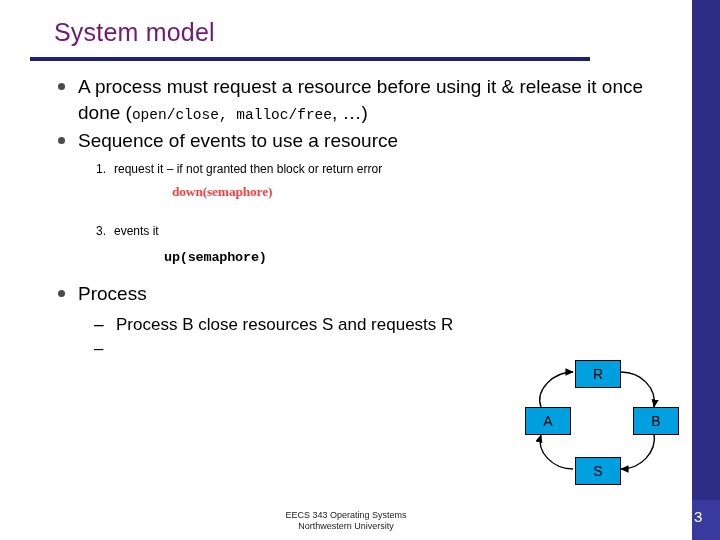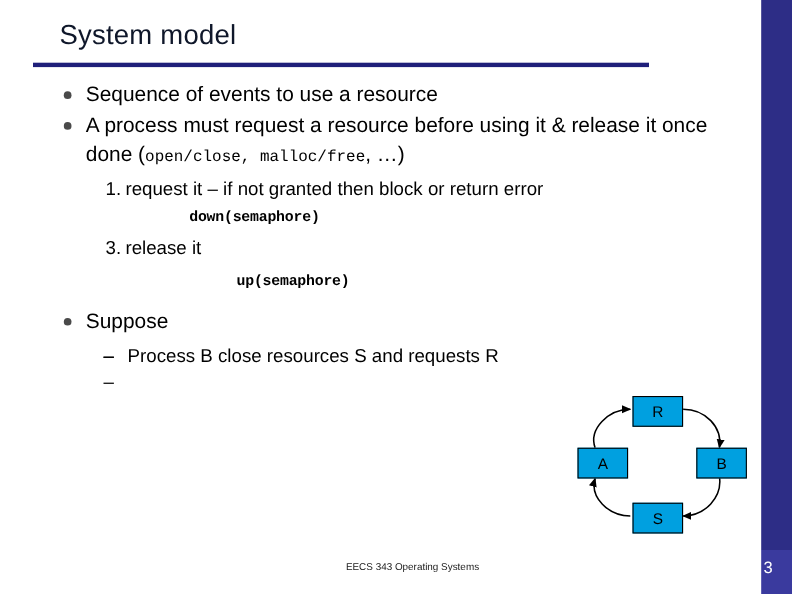--- a/index.html
+++ b/index.html
@@ -36,21 +36,21 @@
     width: 28px;
     height: 40px;
     background: #3a3a9e;
   }
   
   .title {
     position: absolute;
     left: 54px;
     top: 18px;
     font-size: 25px;
-    color: #0f172a;
+    color: #701a75;
     font-weight: normal;
     letter-spacing: 0.2px;
   }
   .title-rule {
     position: absolute;
     left: 30px;
     top: 57px;
     width: 560px;
     height: 4px;
     background: #1f1f7a;
@@ -81,44 +81,44 @@
   }
   .mono {
     font-family: "Liberation Mono", "DejaVu Sans Mono", monospace;
     font-size: 14.5px;
   }
   .numlist {
     margin: 6px 0 0 0;
     padding-left: 42px;
   }
   .numitem {
-    font-size: 17px;
+    font-size: 12px;
     color: #000000;
     line-height: 1.35;
     margin-bottom: 1px;
     position: relative;
   }
   .numitem .num {
     display: inline-block;
     min-width: 18px;
   }
   .code-line {
-    font-family: Liberation Mono, monospace;
+    font-family: Liberation Serif, serif;
     font-size: 13.5px;
-    color: #000000;
+    color: #ef4444;
     font-weight: bold;
-    margin: 7px 0 9px 76px;
+    margin: 7px 0 23px 76px;
     letter-spacing: -0.2px;
   }
   .code-line2 {
     font-family: "Liberation Mono", "DejaVu Sans Mono", monospace;
     font-size: 13.5px;
     color: #000000;
     font-weight: bold;
-    margin: 11px 0 8px 119px;
+    margin: 11px 0 8px 68px;
     letter-spacing: -0.2px;
   }
   .dashlist {
     margin: 6px 0 0 0;
     padding-left: 40px;
   }
   .dashitem {
     font-size: 17px;
     color: #000000;
     line-height: 1.42;
@@ -166,21 +166,20 @@
   
   .footer {
     position: absolute;
     left: 0;
     top: 510px;
     width: 692px;
     text-align: center;
     font-size: 9px;
     color: #222222;
     line-height: 1.25;
-    padding-left: 29px;
   }
   .page-num {
     position: absolute;
     left: 694px;
     top: 508px;
     font-size: 15px;
     color: #ffffff;
   }
 </style>
 </head>
@@ -191,44 +190,44 @@
   <div class="right-bar-top"></div>
   <div class="right-bar-bottom"></div>
 
   <div class="title">System model</div>
   <div class="title-rule"></div>
 
   <div class="body">
 
     <div class="l1">
       <span class="bullet"></span>
-      <span>Sequence of events to use a resource</span>
+      <span>A process must request a resource before using it &amp; release it once done (</span><span class="mono">open/close, malloc/free</span><span>, …)</span>
     </div>
 
     <div class="l1">
       <span class="bullet"></span>
-      <span>A process must request a resource before using it &amp; release it once done (</span><span class="mono">open/close, malloc/free</span><span>, …)</span>
+      <span>Sequence of events to use a resource</span>
     </div>
 
     <div class="numlist">
       <div class="numitem">
         <span class="num">1.</span><span>request it – if not granted then block or return error</span>
       </div>
       <div class="code-line">down(semaphore)</div>
       <div class="numitem">
-        <span class="num">3.</span><span>release it</span>
+        <span class="num">3.</span><span>events it</span>
       </div>
       <div class="code-line2">up(semaphore)</div>
     </div>
 
     <div class="spacer-sm"></div>
 
     <div class="l1">
       <span class="bullet"></span>
-      <span>Suppose</span>
+      <span>Process</span>
     </div>
 
     <div class="dashlist">
       <div class="dashitem">
         <span class="dash">–</span>
       </div>
       <div class="dashitem">
         <span class="dash">–</span>
         <span>Process B close resources S and requests R</span>
       </div>
@@ -256,17 +255,18 @@
       <path d="M58,117 C38,117 21,100 26,83" fill="none" stroke="#000000" stroke-width="1.4" marker-end="url(#ah)"></path>
     </svg>
     <div class="node node-r">R</div>
     <div class="node node-a">A</div>
     <div class="node node-b">B</div>
     <div class="node node-s">S</div>
   </div>
 
   <div class="footer">
     <div>EECS 343 Operating Systems</div>
+    <div>Northwestern University</div>
   </div>
 
   <div class="page-num">3</div>
 
 </div>
 
 </body></html>

